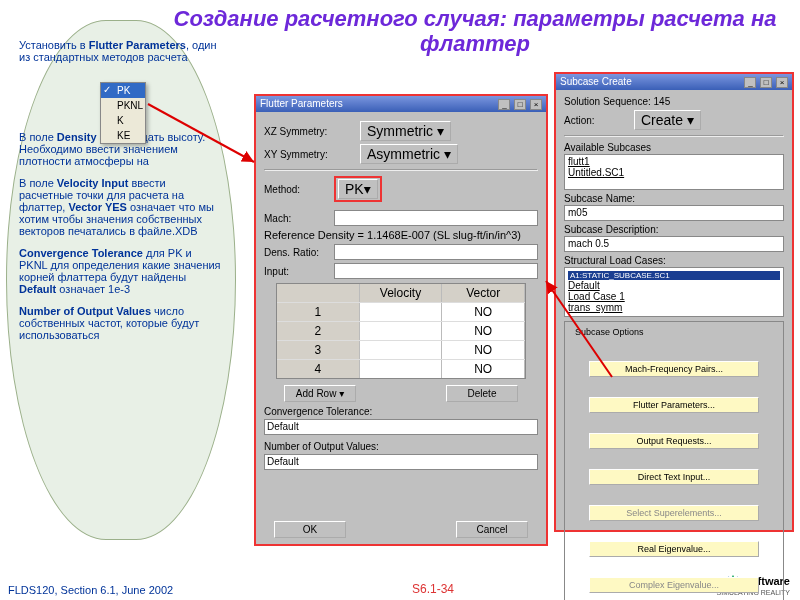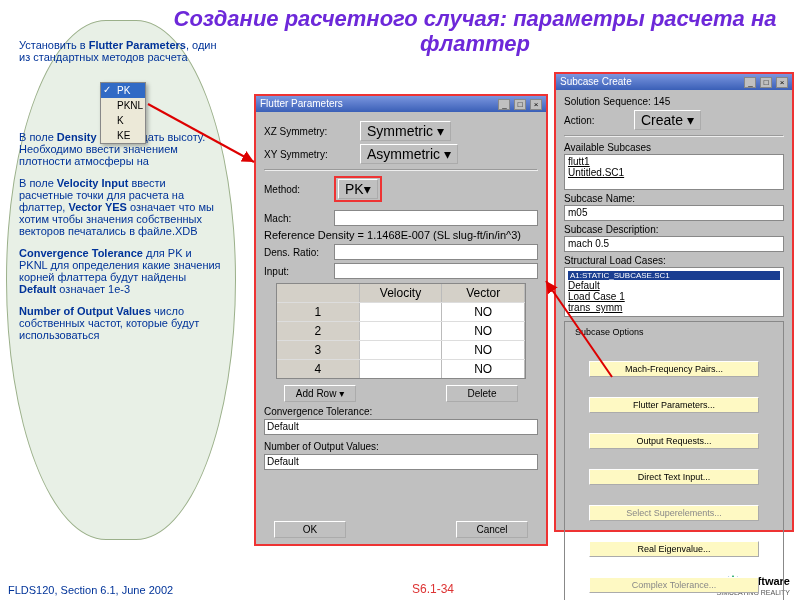--- a/index.html
+++ b/index.html
@@ -289,21 +289,21 @@
     </div>
 
     <div class="fieldset">
       <div class="legend">Subcase Options</div>
       <span class="opt-btn">Mach-Frequency Pairs...</span>
       <span class="opt-btn red-outline">Flutter Parameters...</span>
       <span class="opt-btn">Output Requests...</span>
       <span class="opt-btn">Direct Text Input...</span>
       <span class="opt-btn disabled">Select Superelements...</span>
       <span class="opt-btn">Real Eigenvalue...</span>
-      <span class="opt-btn disabled">Complex Tolerance...</span>
+      <span class="opt-btn disabled">Complex Eigenvalue...</span>
     </div>
     <div class="btnbar" style="padding:2px 6px">
       <span class="btn" style="min-width:90px">Apply</span>
       <span class="btn" style="min-width:90px">Cancel</span>
     </div>
   </div>
 </div>
 
 <svg class="arrow" style="top:100px;left:144px" width="120" height="70">
   <defs>

